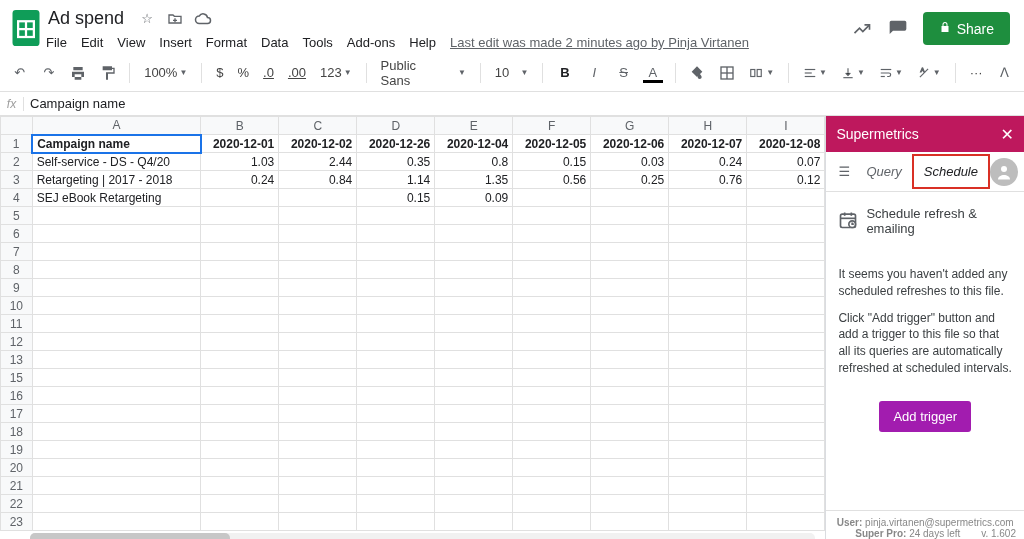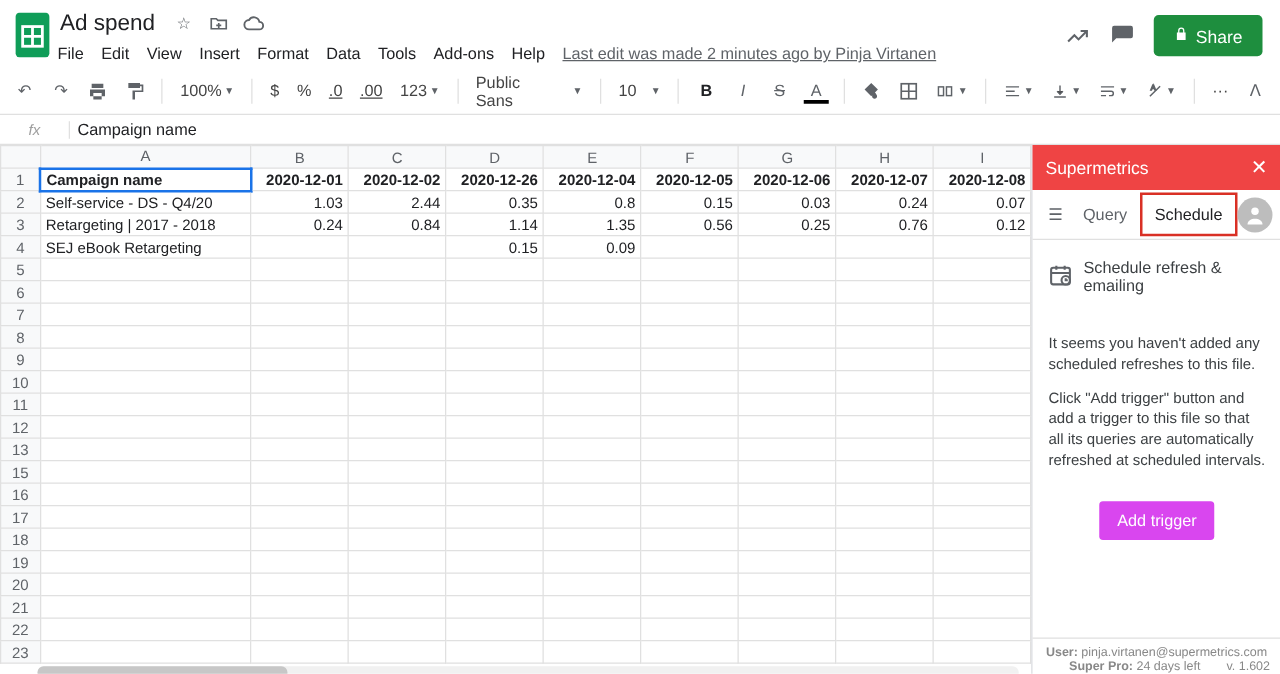--- a/index.html
+++ b/index.html
@@ -47,21 +47,21 @@
   .tb { color:#5f6368; width:24px;height:24px;display:flex;align-items:center;justify-content:center; border-radius:2px;}
   .tb-text { color:#444; font-size:13px; padding: 0 4px; display:flex;align-items:center;gap:2px;}
   .tb-sep { width:1px; height:20px; background:#e0e0e0; margin:0 4px; }
   .tb-caret { font-size:8px; color:#5f6368; }
   .tb-bold { font-weight:bold; color:#202124;}
   .tb-underline-a { position:relative; }
   .tb-underline-a::after { content:""; position:absolute; left:2px; right:2px; bottom:2px; height:3px; background:#000;}
   .tb-hide { display:flex; align-items:center; margin-left:auto; width:24px;height:24px;justify-content:center;color:#5f6368;}
   
   .fx-row { display:flex;align-items:center;height:24px;border-bottom:1px solid #e0e0e0;}
-  .fx-label { width:56px;text-align:center;color:#9e9e9e;font-style:italic;font-size:12px;border-right:1px solid #e0e0e0;}
+  .fx-label { width:24px;text-align:center;color:#9e9e9e;font-style:italic;font-size:12px;border-right:1px solid #e0e0e0;}
   .fx-input { flex:1;padding:0 6px;font-size:13px;color:#202124;}
   
   .main { display:flex; height: calc(539px - 48px - 38px - 24px); }
   
   .sheet-wrap { flex:1 1 auto; overflow:hidden; position:relative; }
   table.sheet { border-collapse:collapse; table-layout:fixed; width: 100%; }
   .sheet th, .sheet td {
     border: 1px solid #e0e0e0;
     height: 18px;
     font-size: 12px;
@@ -73,32 +73,32 @@
   .sheet th.rowhdr { background:#f8f9fa;color:#5f6368;text-align:center;font-weight:normal;width:30px;}
   .sheet td { text-align:right; color:#202124;}
   .sheet td.left { text-align:left; }
   .sheet tr.hrow td { font-weight:bold; }
   .cell-active { border:2px solid #1a73e8 !important; background:#fff;}
   .colA { width:160px;} .colB,.colC,.colD,.colE,.colF,.colG,.colH{width:74px;} .colI{width:74px;}
   .hscroll { position:absolute;left:30px;right:10px;bottom:2px;height:10px;background:#f1f1f1;border-radius:5px;}
   .hscroll-thumb{position:absolute;left:0;width:200px;height:10px;background:#c7c7c7;border-radius:5px;}
   
   .sidebar { width:220px; border-left:1px solid #dadce0; display:flex;flex-direction:column; }
-  .side-hdr { background:#ef4444;color:#fff;display:flex;align-items:center;padding:0 10px;height:36px;}
+  .side-hdr { background:#be185d;color:#fff;display:flex;align-items:center;padding:0 10px;height:36px;}
   .side-hdr-title{flex:1;font-size:14px;}
   .side-close{color:#fff;font-size:16px;}
   .side-tabs { display:flex;align-items:center;height:40px;border-bottom:1px solid #e0e0e0;padding:0 6px;}
   .side-menu-icon{color:#5f6368;width:24px;display:flex;justify-content:center;}
-  .side-tab{padding:8px 10px;font-size:13px;color:#5f6368;}
+  .side-tab{padding:8px 10px;font-size:13px;color:#5f6368;font-style:italic;}
   .side-tab.active{border:2px solid #d93025;color:#202124;}
   .side-avatar{margin-left:auto;width:28px;height:28px;border-radius:50%;background:#bdbdbd;display:flex;align-items:center;justify-content:center;}
   .side-body{flex:1;padding:14px 12px;font-size:12px;color:#3c4043;overflow:auto;}
   .sched-hdr{display:flex;align-items:center;gap:8px;color:#3c4043;font-size:13px;margin-bottom:30px;}
   .side-body p{margin:0 0 10px;line-height:1.4;}
-  .add-trigger{background:#d946ef;color:#fff;border-radius:3px;padding:8px 14px;font-size:13px;display:inline-block;margin:14px auto;}
+  .add-trigger{background:#a21caf;color:#fff;border-radius:3px;padding:8px 14px;font-size:13px;display:inline-block;margin:14px auto;}
   .add-trigger-wrap{text-align:center;}
   .side-link{color:#1a73e8;font-size:12px;display:flex;align-items:center;gap:4px;margin-top:80px;}
   .side-foot{border-top:1px solid #e0e0e0;padding:6px 8px;font-size:10px;color:#888;text-align:center;}
   .side-foot .ver{float:right;}
 </style>
 </head>
 <body>
 
 <div class="header">
   <div class="doc-icon">

